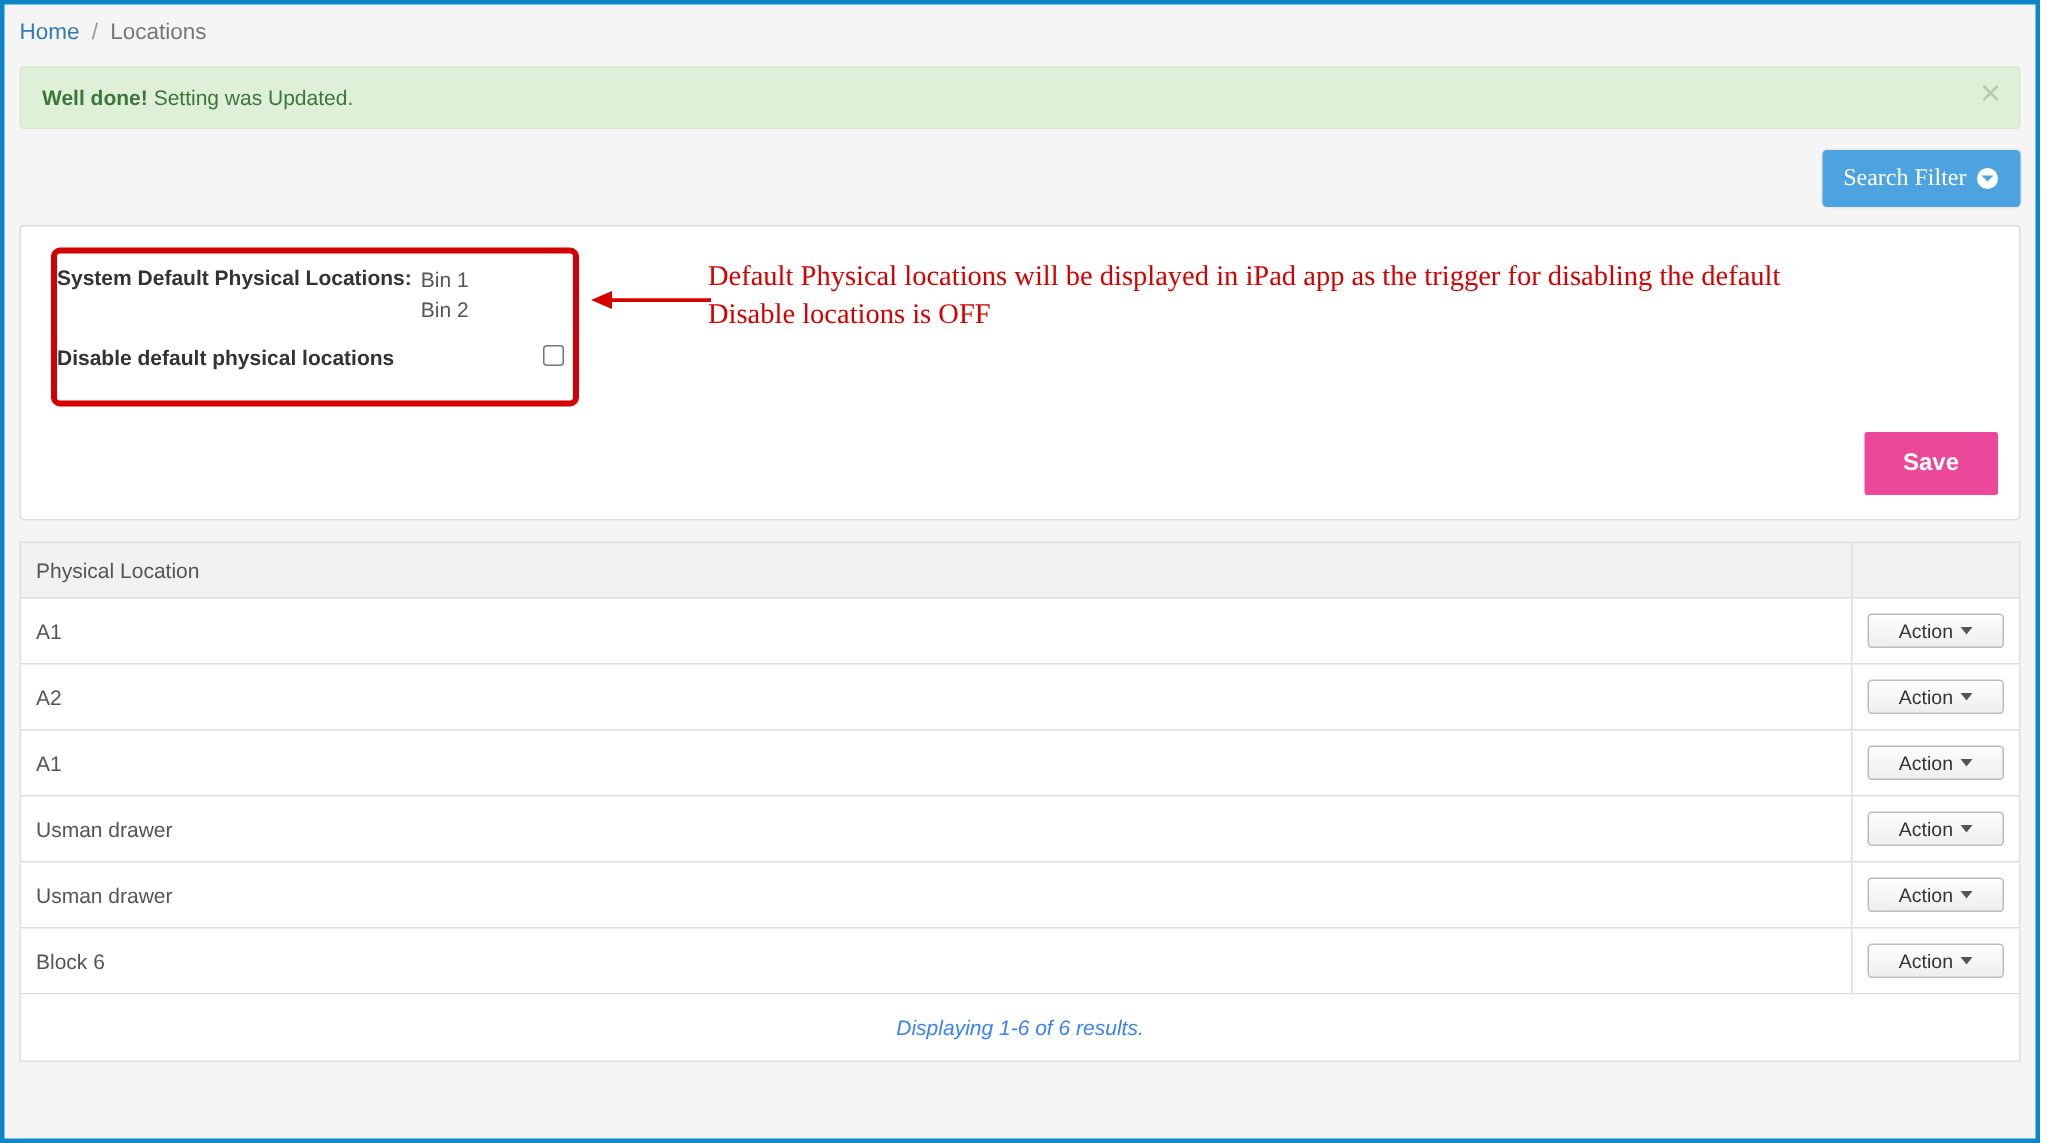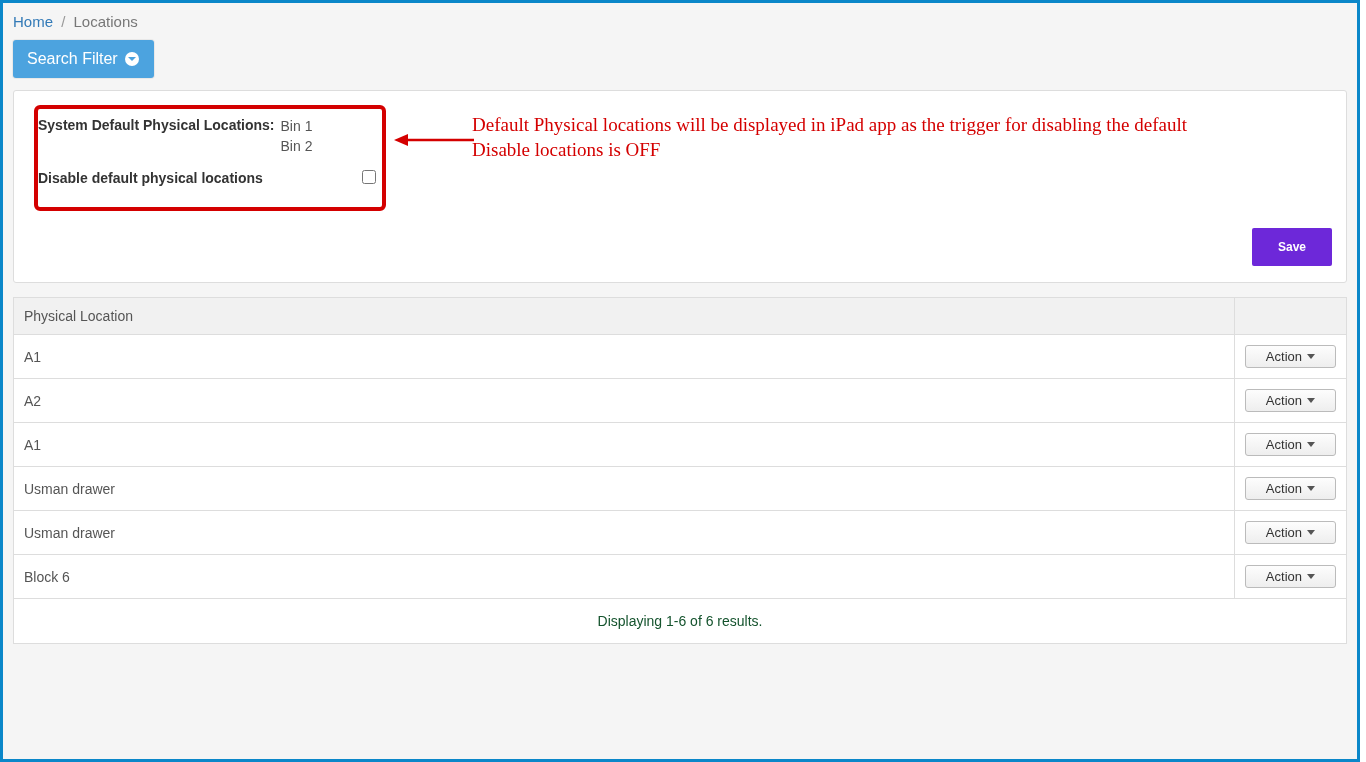--- a/index.html
+++ b/index.html
@@ -37,23 +37,24 @@
   position: absolute;
   right: 12px;
   top: 6px;
   font-size: 24px;
   color: #b8cbb0;
   cursor: pointer;
   line-height: 1;
 }
 .toolbar {
   display: flex;
-  justify-content: flex-start;
+  justify-content: flex-end;
   align-items: center;
   padding: 0 10px 12px 10px;
+  font-family: Liberation Serif, serif;
 }
 .btn {
   display: inline-flex;
   align-items: center;
   padding: 10px 14px;
   border: none;
   border-radius: 3px;
   font-size: 16px;
   color: #fff;
   cursor: pointer;
@@ -96,24 +97,24 @@
   display: flex;
   align-items: flex-start;
   width: 338px;
   justify-content: space-between;
   padding-bottom: 2px;
 }
 .disable-row .label { font-weight: 700; color: #333; }
 .disable-row input[type=checkbox] { width: 14px; height: 14px; }
 .save-row { display: flex; justify-content: flex-end; margin-top: 40px; }
 .btn-save {
-  background: #6d28d9;
+  background: #ec4899;
   color: #fff;
   padding: 12px 26px;
-  font-size: 12px;
+  font-size: 16px;
   border: none;
   border-radius: 2px;
   cursor: pointer;
   font-weight: 600;
 }
 .annotation-arrow {
   position: absolute;
   left: 380px;
   top: 42px;
   width: 80px;
@@ -167,39 +168,44 @@
   color: #333;
 }
 .action-btn .tri {
   width: 0; height: 0;
   border-left: 4px solid transparent;
   border-right: 4px solid transparent;
   border-top: 5px solid #555;
 }
 .pager {
   text-align: center;
-  color: #14532d;
+  color: #3b82f6;
+  font-style: italic;
   padding: 14px;
   border: 1px solid #ddd;
   border-top: none;
   margin: 0 10px;
   background: #fff;
 }
 </style>
 </head>
 <body>
 
 <div class="frame">
 
   <div class="breadcrumb">
     <a href="#">Home</a>
     <span class="sep">/</span>
     <span class="current">Locations</span>
   </div>
 
+  <div class="alert-success">
+    <strong>Well done!</strong><span> Setting was Updated.</span>
+    <span class="alert-close">×</span>
+  </div>
 
   <div class="toolbar">
     <button class="btn btn-blue">
       <span>Search Filter</span>
       <span class="caret-icon">
         <svg viewBox="0 0 16 16">
             <circle cx="8" cy="8" r="7" fill="#fff"></circle>
             <path d="M4 6 L8 10 L12 6 Z" fill="#4ca3df"></path>
           </svg>
       </span>

